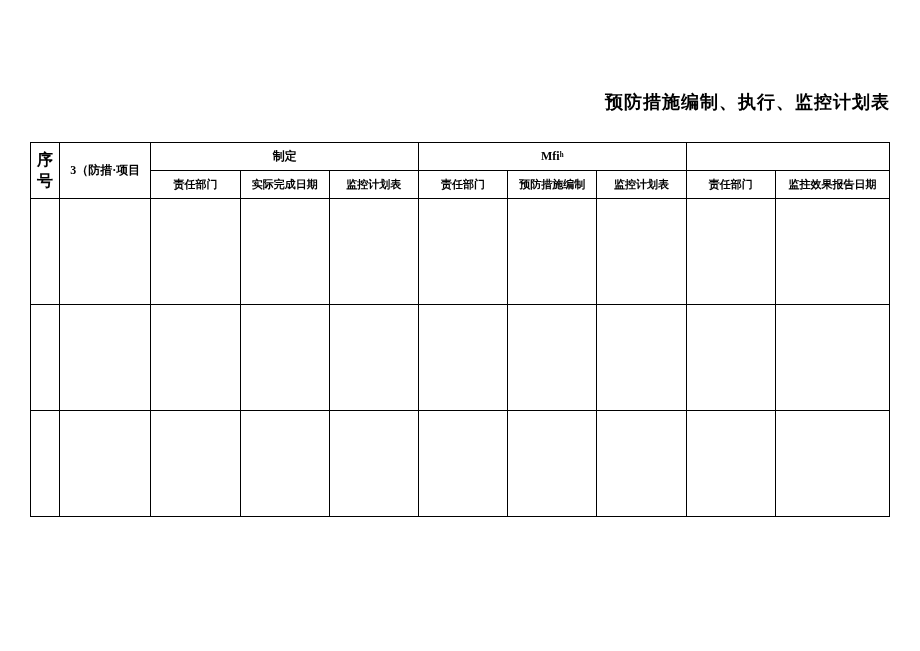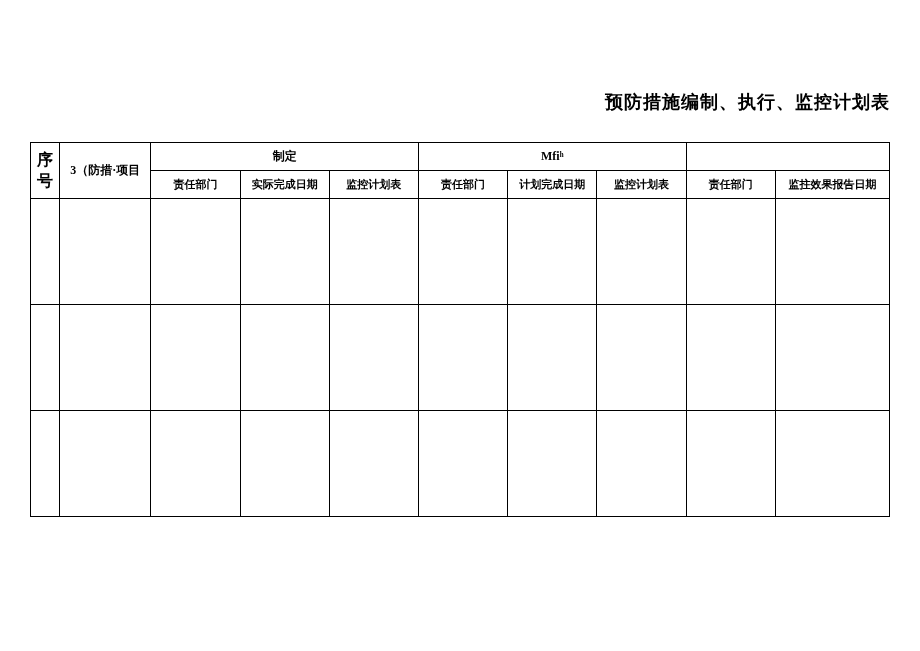--- a/index.html
+++ b/index.html
@@ -90,21 +90,21 @@
         <th rowspan="2">3（防措·项目</th>
         <th colspan="3">制定</th>
         <th colspan="3">Mfiʰ</th>
         <th colspan="2"></th>
       </tr>
       <tr class="sub-header">
         <th>责任部门</th>
         <th>实际完成日期</th>
         <th>监控计划表</th>
         <th>责任部门</th>
-        <th>计划完成日期</th>
+        <th>预防措施编制</th>
         <th>监控计划表</th>
         <th>责任部门</th>
         <th>监拄效果报告日期</th>
       </tr>
     </thead>
     <tbody>
       <tr class="data-row">
         <td></td>
         <td></td>
         <td></td>

